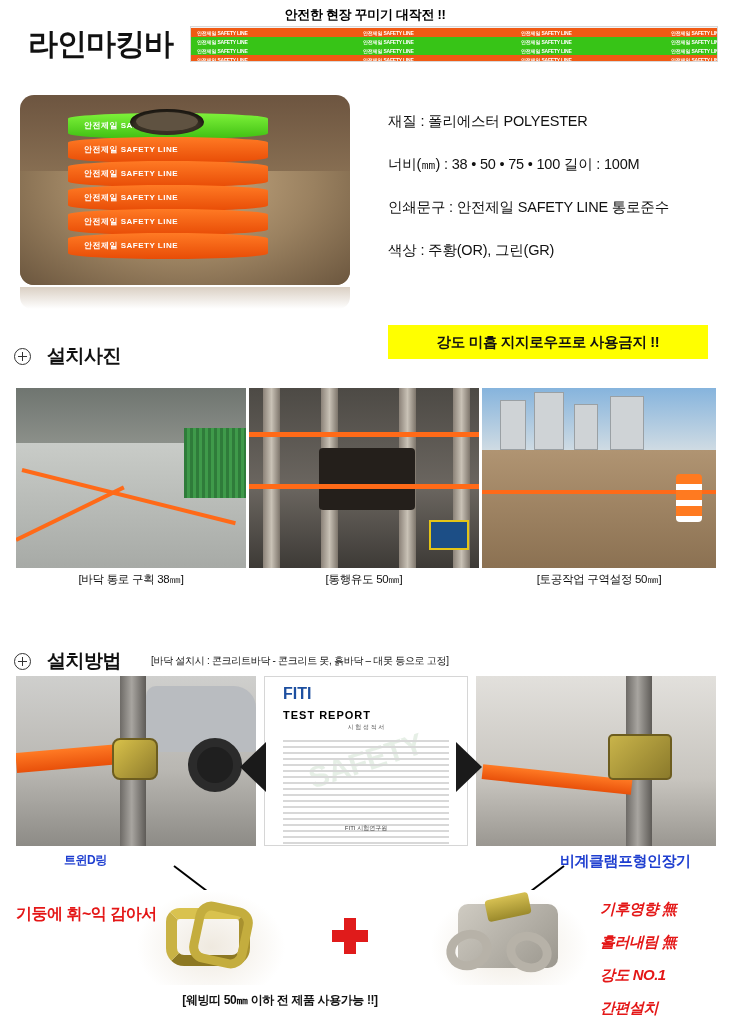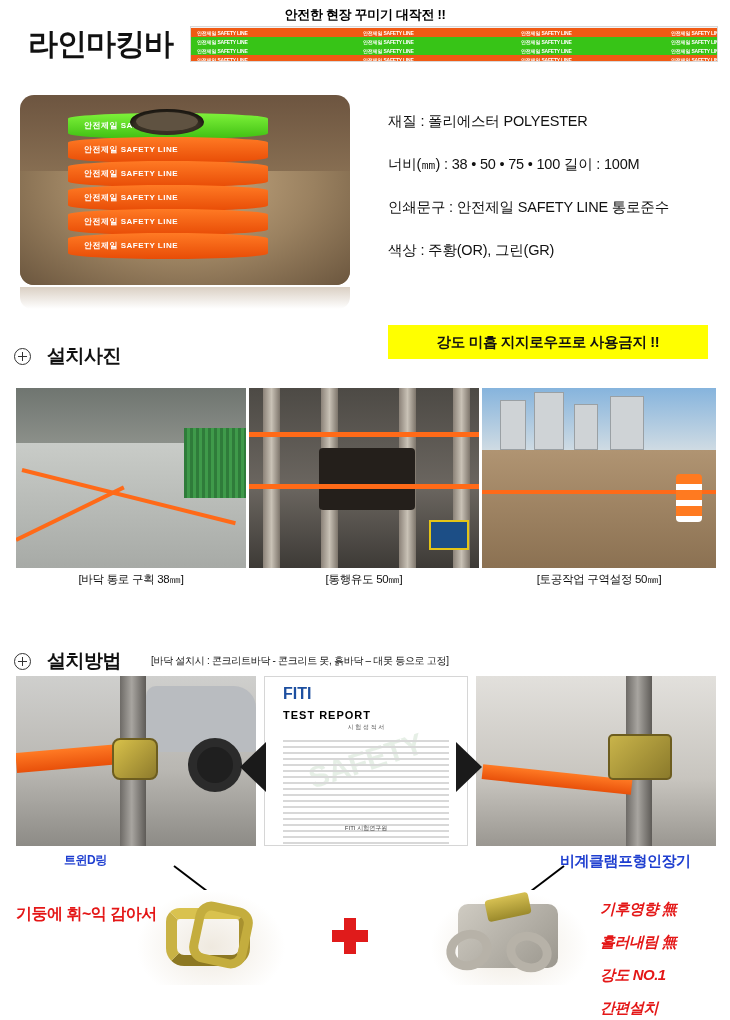--- a/index.html
+++ b/index.html
@@ -531,14 +531,15 @@
 
   <div class="text-left-red">기둥에 휘~익 감아서</div>
 
   <div class="right-bullets">
     <div>기후영향 無</div>
     <div>흘러내림 無</div>
     <div>강도 NO.1</div>
     <div>간편설치</div>
   </div>
 
+  <div class="bottom-note">[웨빙띠 50㎜ 이하 전 제품 사용가능 !!]</div>
 
 </div>
 
 </body></html>

